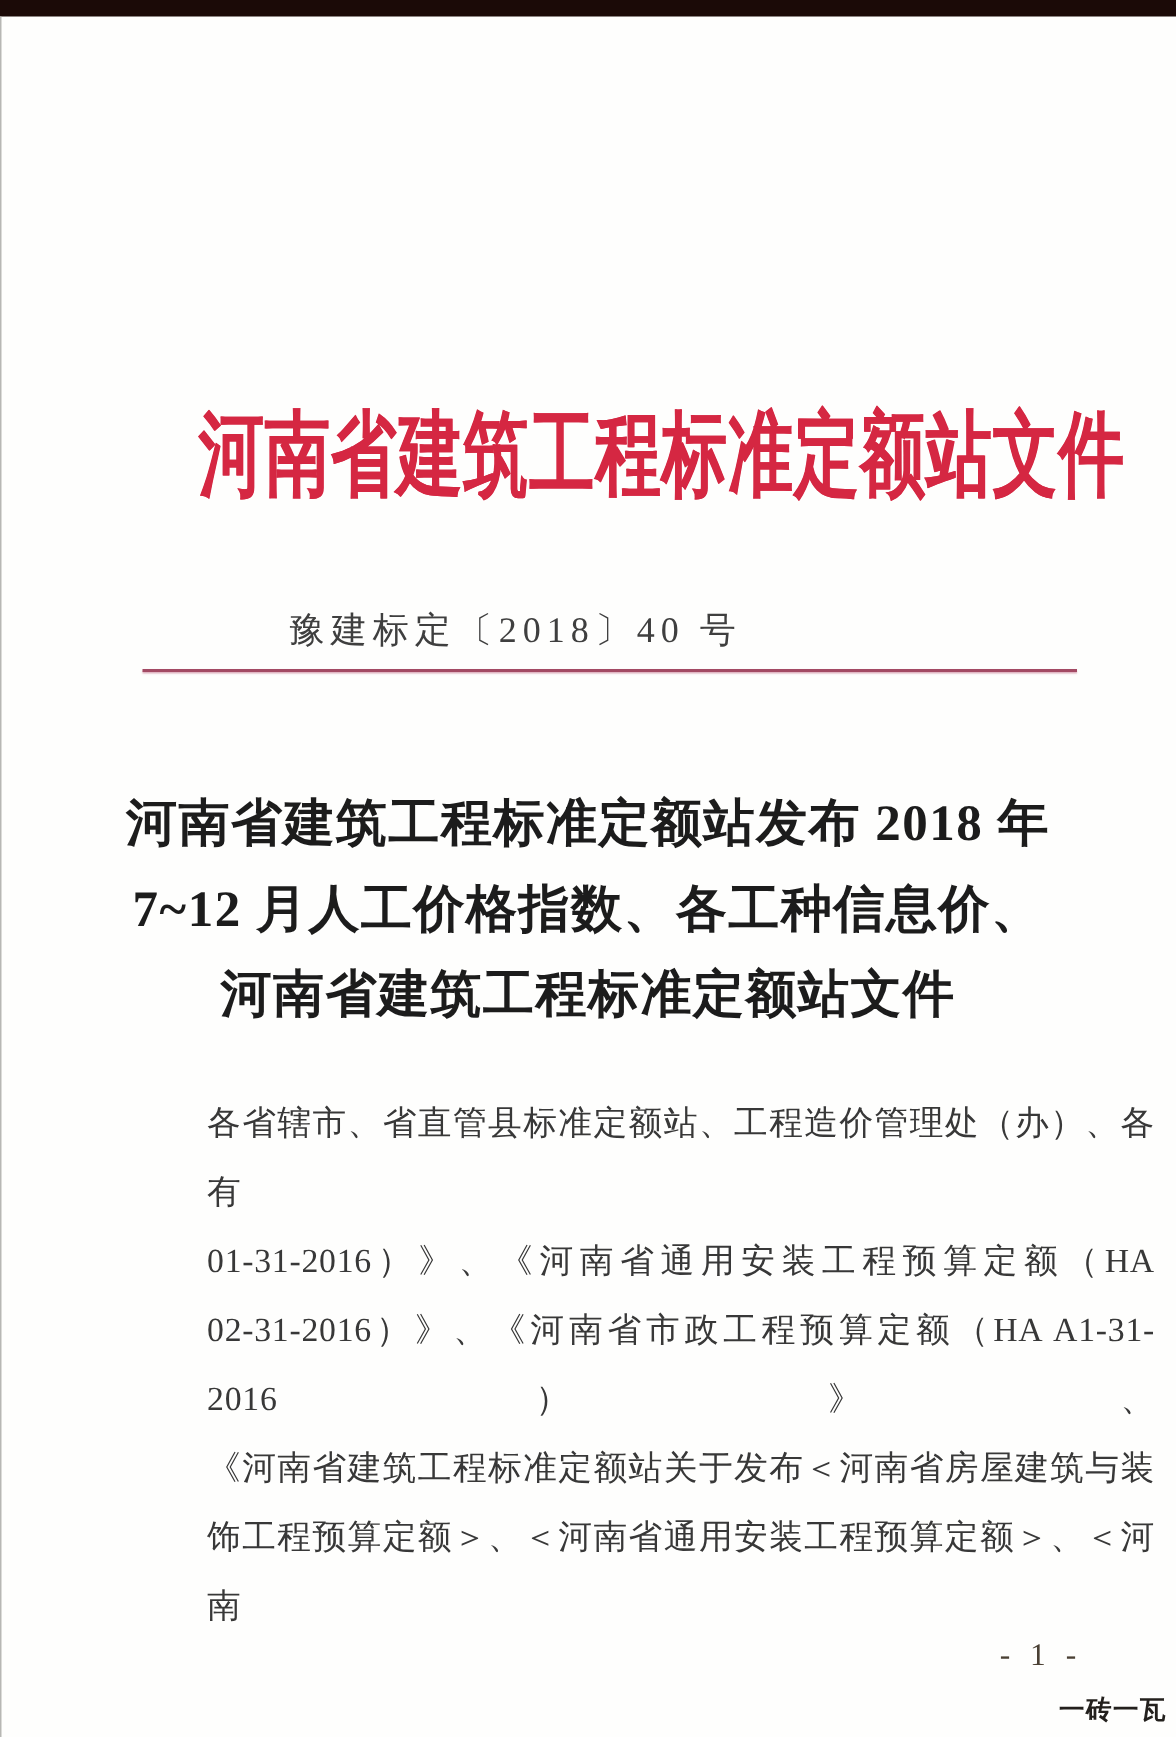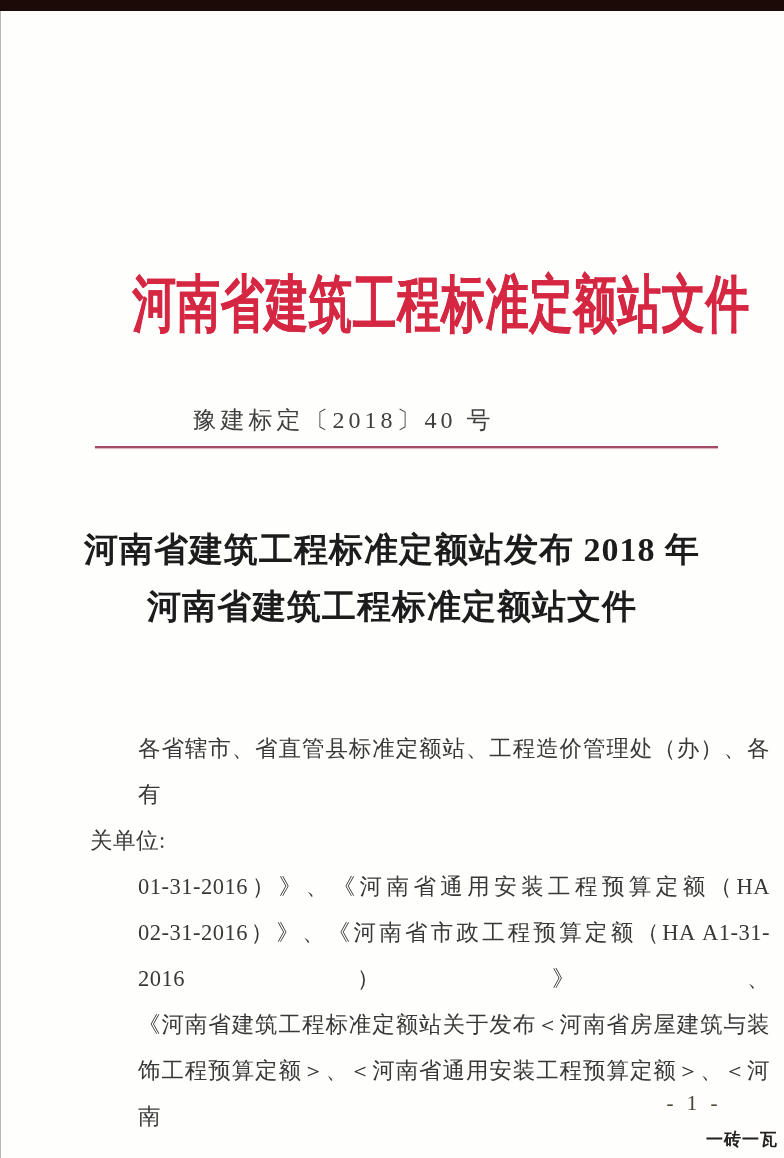--- a/index.html
+++ b/index.html
@@ -137,26 +137,26 @@
   <div class="red-header">
     <span class="stretch">河南省建筑工程标准定额站文件</span>
   </div>
 
   <div class="doc-number">豫建标定〔2018〕40 号</div>
 
   <div class="red-divider-line"></div>
 
   <div class="notice-title">
     <div class="title-line">河南省建筑工程标准定额站发布 2018 年</div>
+    <div class="title-line">7~12 月人工价格指数、各工种信息价、</div>
     <div class="title-line">河南省建筑工程标准定额站文件</div>
   </div>
 
   <div class="body-text">
     <div class="body-line jline">各省辖市、省直管县标准定额站、工程造价管理处（办）、各有</div>
-    <div class="body-line">关单位:</div>
     <div class="body-line jline">01-31-2016）》、《河南省通用安装工程预算定额（HA</div>
     <div class="body-line jline">02-31-2016）》、《河南省市政工程预算定额（HA A1-31-2016）》、</div>
     <div class="body-line jline">《河南省建筑工程标准定额站关于发布＜河南省房屋建筑与装</div>
     <div class="body-line jline">饰工程预算定额＞、＜河南省通用安装工程预算定额＞、＜河南</div>
 
   </div>
 
   <div class="page-number">- 1 -</div>
 
   <div class="watermark">一砖一瓦</div>

